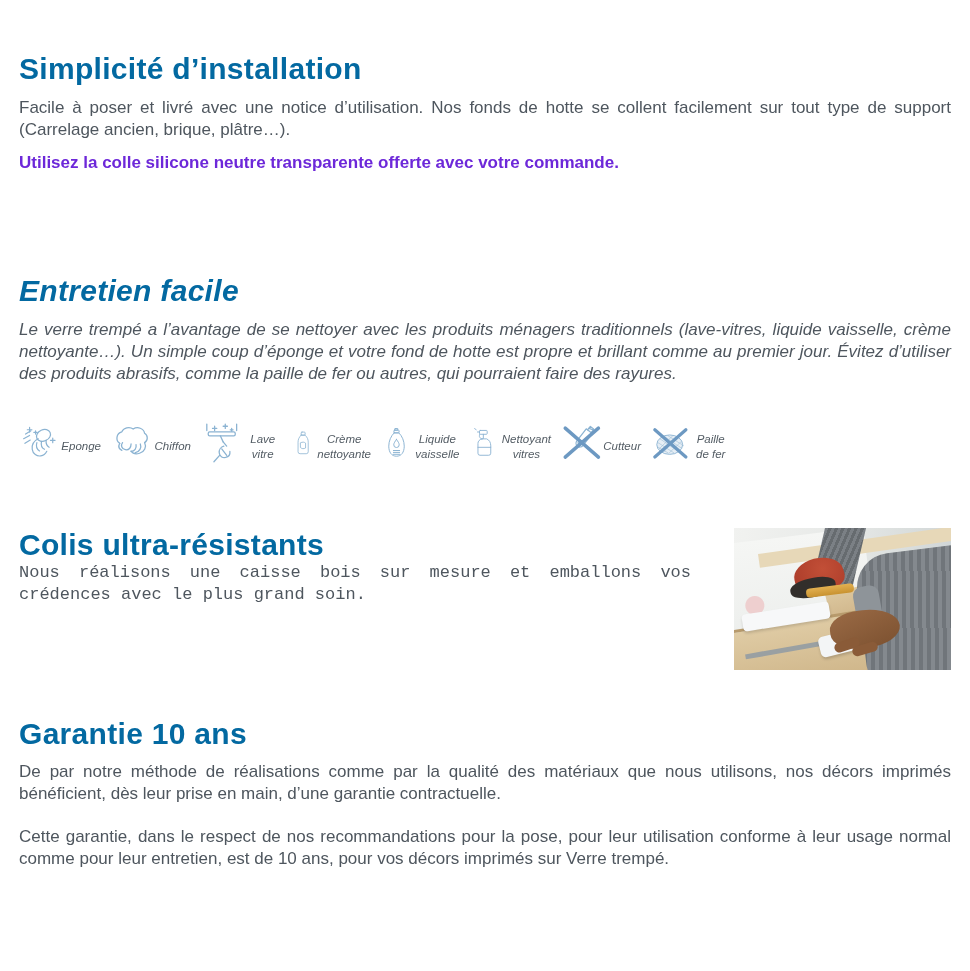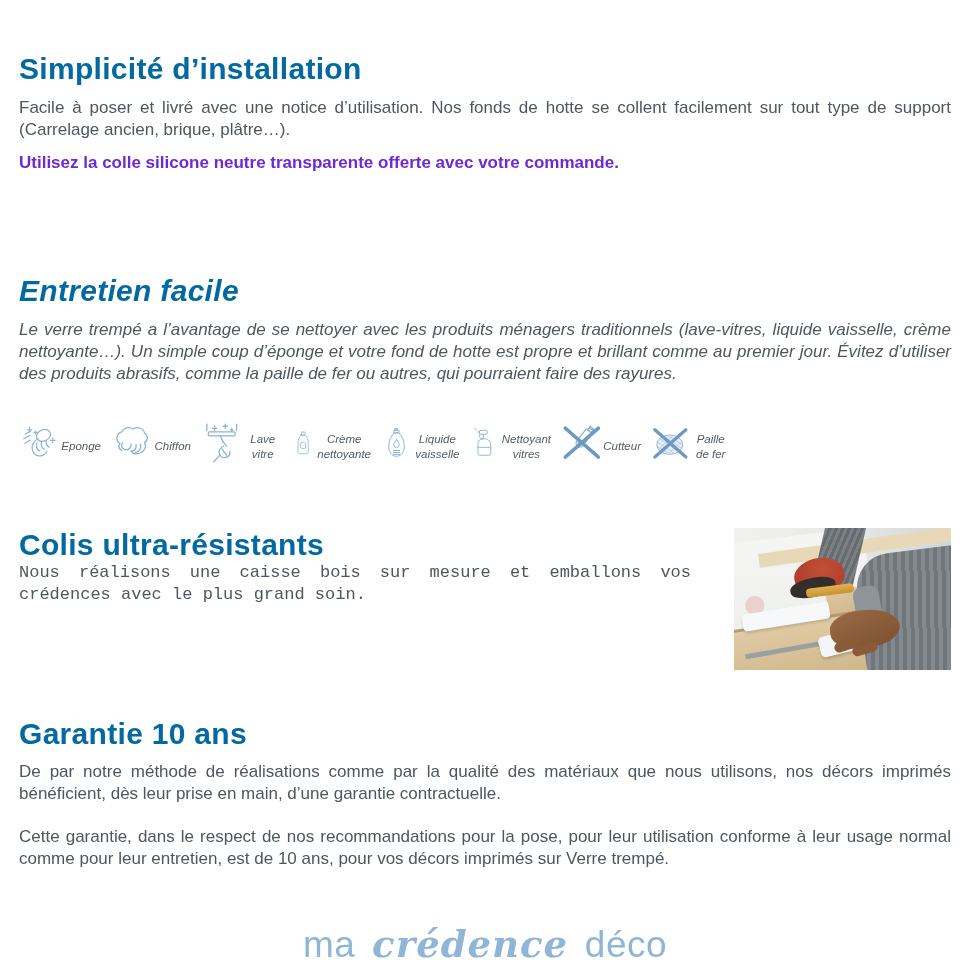--- a/index.html
+++ b/index.html
@@ -246,21 +246,14 @@
       <div class="ph-finger ph-f2"></div>
     </div>
   </section>
 
   <section id="sec-garantie">
     <h2 class="sec-title">Garantie 10 ans</h2>
     <p class="body-text p1">De par notre méthode de réalisations comme par la qualité des matériaux que nous utilisons, nos décors imprimés bénéficient, dès leur prise en main, d’une garantie contractuelle.</p>
     <p class="body-text p2">Cette garantie, dans le respect de nos recommandations pour la pose, pour leur utilisation conforme à leur usage normal comme pour leur entretien, est de 10 ans, pour vos décors imprimés sur Verre trempé.</p>
   </section>
 
-  <div class="footer">
-    <span class="brand">
-      <span class="plain">ma</span>
-      <span class="script">crédence</span>
-      <span class="plain">déco</span>
-    </span>
-  </div>
 
 </div>
 
 </body></html>

